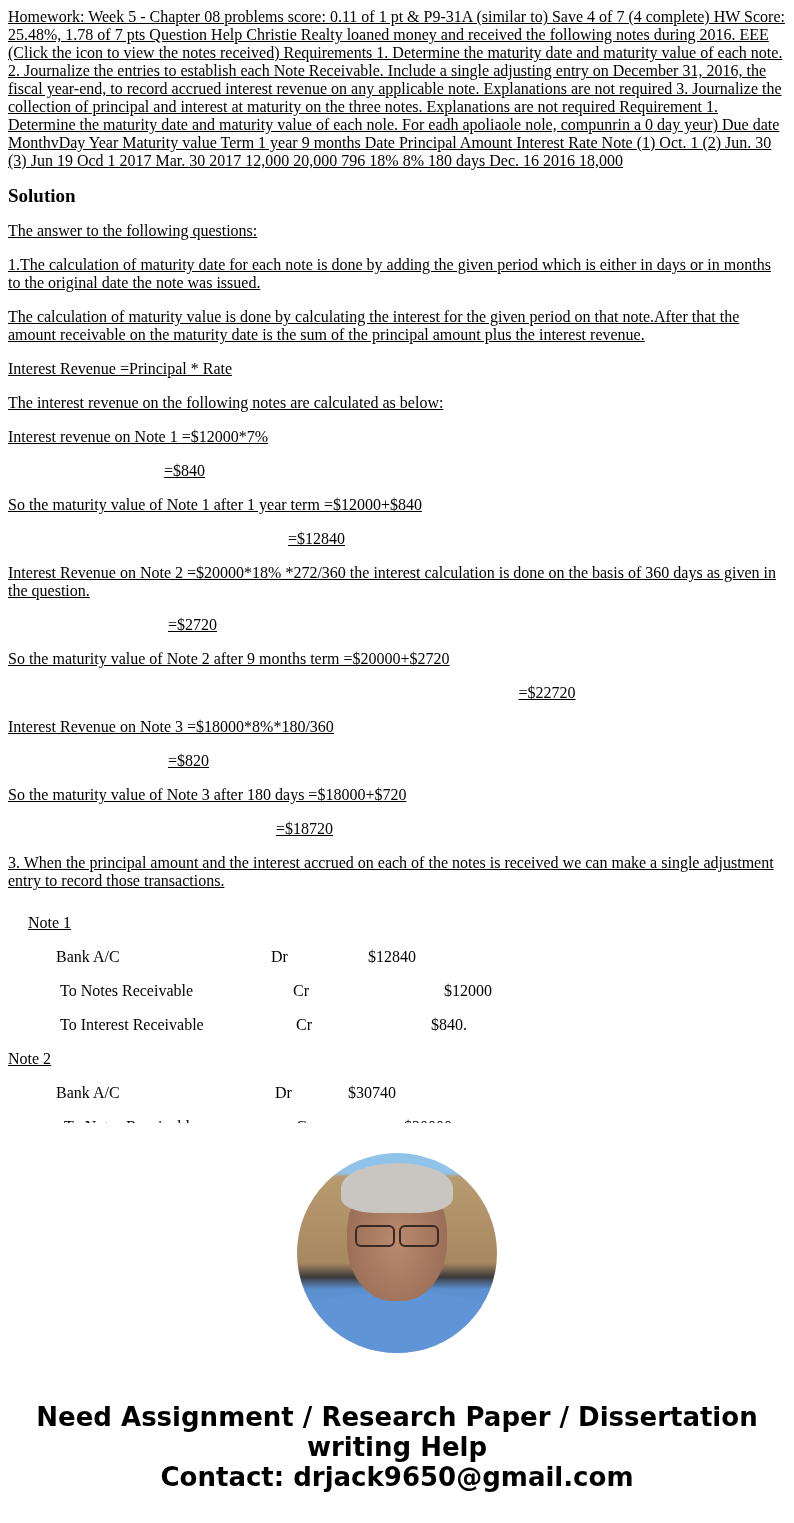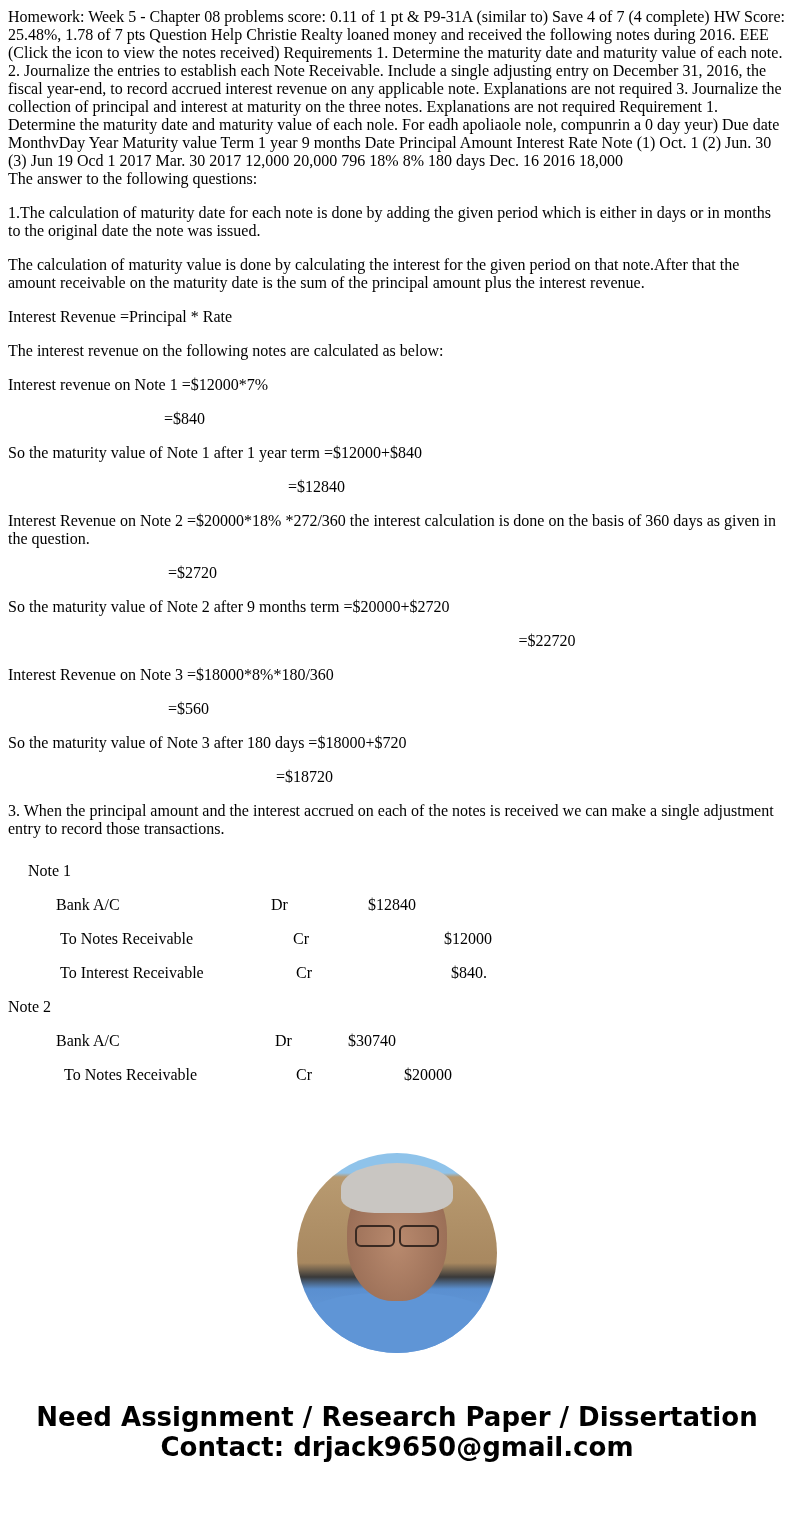--- a/index.html
+++ b/index.html
@@ -21,21 +21,21 @@
     height: 1115px;
     overflow: hidden;
   }
   .question { margin: 0; }
   h2.solution-title {
     font-size: 19px;
     font-weight: bold;
     margin: 15px 0 15px 0;
     line-height: 22px;
   }
-  p { margin: 0 0 16px 0; }
+  p { margin: 0 0 16px 0; text-decoration: underline; }
   .indent-result-1 { padding-left: 156px; }
   .indent-total-1 { padding-left: 280px; }
   .indent-result-2 { padding-left: 160px; }
   .indent-total-2 { padding-left: 300px; text-align: center; }
   .indent-result-3 { padding-left: 160px; }
   .indent-total-3 { padding-left: 268px; }
   .journal-note-1 { padding-left: 20px; margin-top: 24px; }
   .jrow { position: relative; height: 18px; margin-bottom: 16px; }
   .jrow span { position: absolute; top: 0; white-space: nowrap; text-align: center; }
   .avatar {
@@ -83,60 +83,61 @@
     font-size: 26px;
     line-height: 30px;
   }
 </style>
 </head>
 <body>
 
 <div class="content">
   <p class="question">Homework: Week 5 - Chapter 08 problems score: 0.11 of 1 pt &amp; P9-31A (similar to) Save 4 of 7 (4 complete) HW Score: 25.48%, 1.78 of 7 pts Question Help Christie Realty loaned money and received the following notes during 2016. EEE (Click the icon to view the notes received) Requirements 1. Determine the maturity date and maturity value of each note. 2. Journalize the entries to establish each Note Receivable. Include a single adjusting entry on December 31, 2016, the fiscal year-end, to record accrued interest revenue on any applicable note. Explanations are not required 3. Journalize the collection of principal and interest at maturity on the three notes. Explanations are not required Requirement 1. Determine the maturity date and maturity value of each nole. For eadh apoliaole nole, compunrin a 0 day yeur) Due date MonthvDay Year Maturity value Term 1 year 9 months Date Principal Amount Interest Rate Note (1) Oct. 1 (2) Jun. 30 (3) Jun 19 Ocd 1 2017 Mar. 30 2017 12,000 20,000 796 18% 8% 180 days Dec. 16 2016 18,000</p>
 
+  <h2 class="solution-title">Solution</h2>
 
   <p>The answer to the following questions:</p>
   <p>1.The calculation of maturity date for each note is done by adding the given period which is either in days or in months to the original date the note was issued.</p>
   <p>The calculation of maturity value is done by calculating the interest for the given period on that note.After that the amount receivable on the maturity date is the sum of the principal amount plus the interest revenue.</p>
   <p>Interest Revenue =Principal * Rate</p>
   <p>The interest revenue on the following notes are calculated as below:</p>
 
   <p>Interest revenue on Note 1 =$12000*7%</p>
   <p class="indent-result-1">=$840</p>
   <p>So the maturity value of Note 1 after 1 year term =$12000+$840</p>
   <p class="indent-total-1">=$12840</p>
 
   <p>Interest Revenue on Note 2 =$20000*18% *272/360 the interest calculation is done on the basis of 360 days as given in the question.</p>
   <p class="indent-result-2">=$2720</p>
   <p>So the maturity value of Note 2 after 9 months term =$20000+$2720</p>
   <p class="indent-total-2">=$22720</p>
 
   <p>Interest Revenue on Note 3 =$18000*8%*180/360</p>
-  <p class="indent-result-3">=$560</p>
+  <p class="indent-result-3">=$820</p>
   <p>So the maturity value of Note 3 after 180 days =$18000+$720</p>
   <p class="indent-total-3">=$18720</p>
 
   <p>3. When the principal amount and the interest accrued on each of the notes is received we can make a single adjustment entry to record those transactions.</p>
 
   <div>
     <p class="journal-note-1">Note 1</p>
     <div class="jrow">
       <span style="left:48px">Bank A/C</span>
       <span style="left:263px">Dr</span>
       <span style="left:360px">$12840</span>
     </div>
     <div class="jrow">
       <span style="left:52px">To Notes Receivable</span>
       <span style="left:285px">Cr</span>
       <span style="left:436px">$12000</span>
     </div>
     <div class="jrow">
       <span style="left:52px">To Interest Receivable</span>
       <span style="left:288px">Cr</span>
-      <span style="left:443px">$840.</span>
+      <span style="left:423px">$840.</span>
     </div>
 
     <p>Note 2</p>
     <div class="jrow">
       <span style="left:48px">Bank A/C</span>
       <span style="left:267px">Dr</span>
       <span style="left:340px">$30740</span>
     </div>
     <div class="jrow">
       <span style="left:56px">To Notes Receivable</span>
@@ -148,14 +149,15 @@
 
 <div class="avatar">
   <div class="shirt"></div>
   <div class="face"></div>
   <div class="hair"></div>
   <div class="glasses"></div>
 </div>
 
 <div class="footer">
   <div>Need Assignment / Research Paper / Dissertation</div>
+  <div>writing Help</div>
   <div>Contact: drjack9650@gmail.com</div>
 </div>
 
 </body></html>

